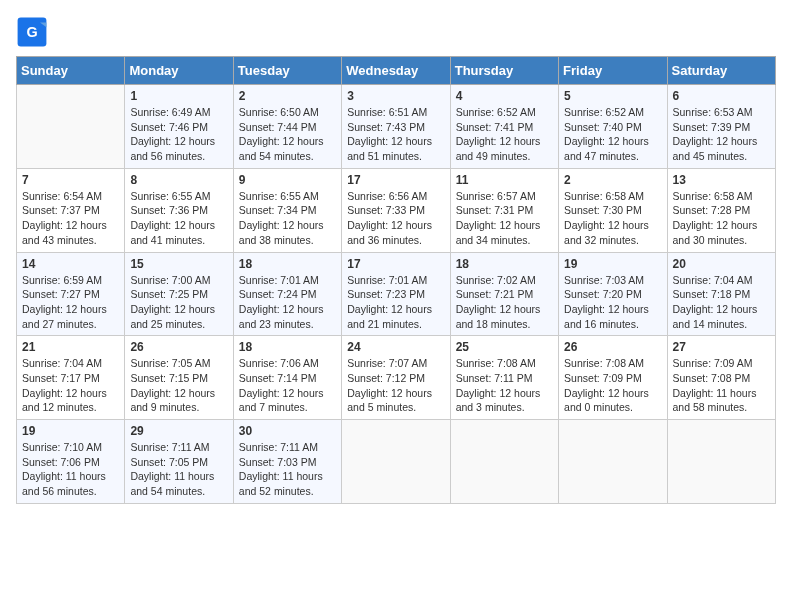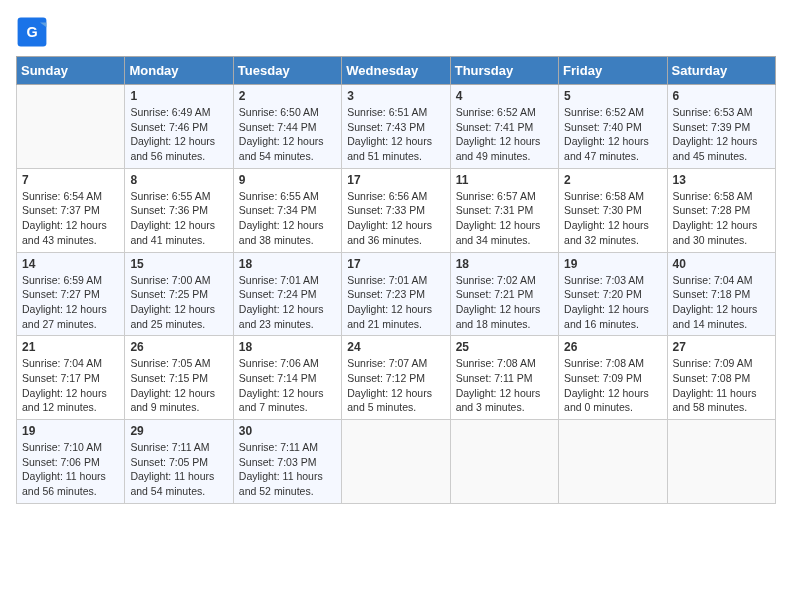--- a/index.html
+++ b/index.html
@@ -221,21 +221,21 @@
           Sunrise: 7:02 AM<br>Sunset: 7:21 PM<br>Daylight: 12 hours and 18 minutes.
         </div>
       </td>
         <td>
         <div class="day-num">19</div>
         <div class="day-info">
           Sunrise: 7:03 AM<br>Sunset: 7:20 PM<br>Daylight: 12 hours and 16 minutes.
         </div>
       </td>
         <td>
-        <div class="day-num">40</div>
+        <div class="day-num">20</div>
         <div class="day-info">
           Sunrise: 7:04 AM<br>Sunset: 7:18 PM<br>Daylight: 12 hours and 14 minutes.
         </div>
       </td>
       </tr>
       <tr>
         <td>
         <div class="day-num">21</div>
         <div class="day-info">
           Sunrise: 7:04 AM<br>Sunset: 7:17 PM<br>Daylight: 12 hours and 12 minutes.

